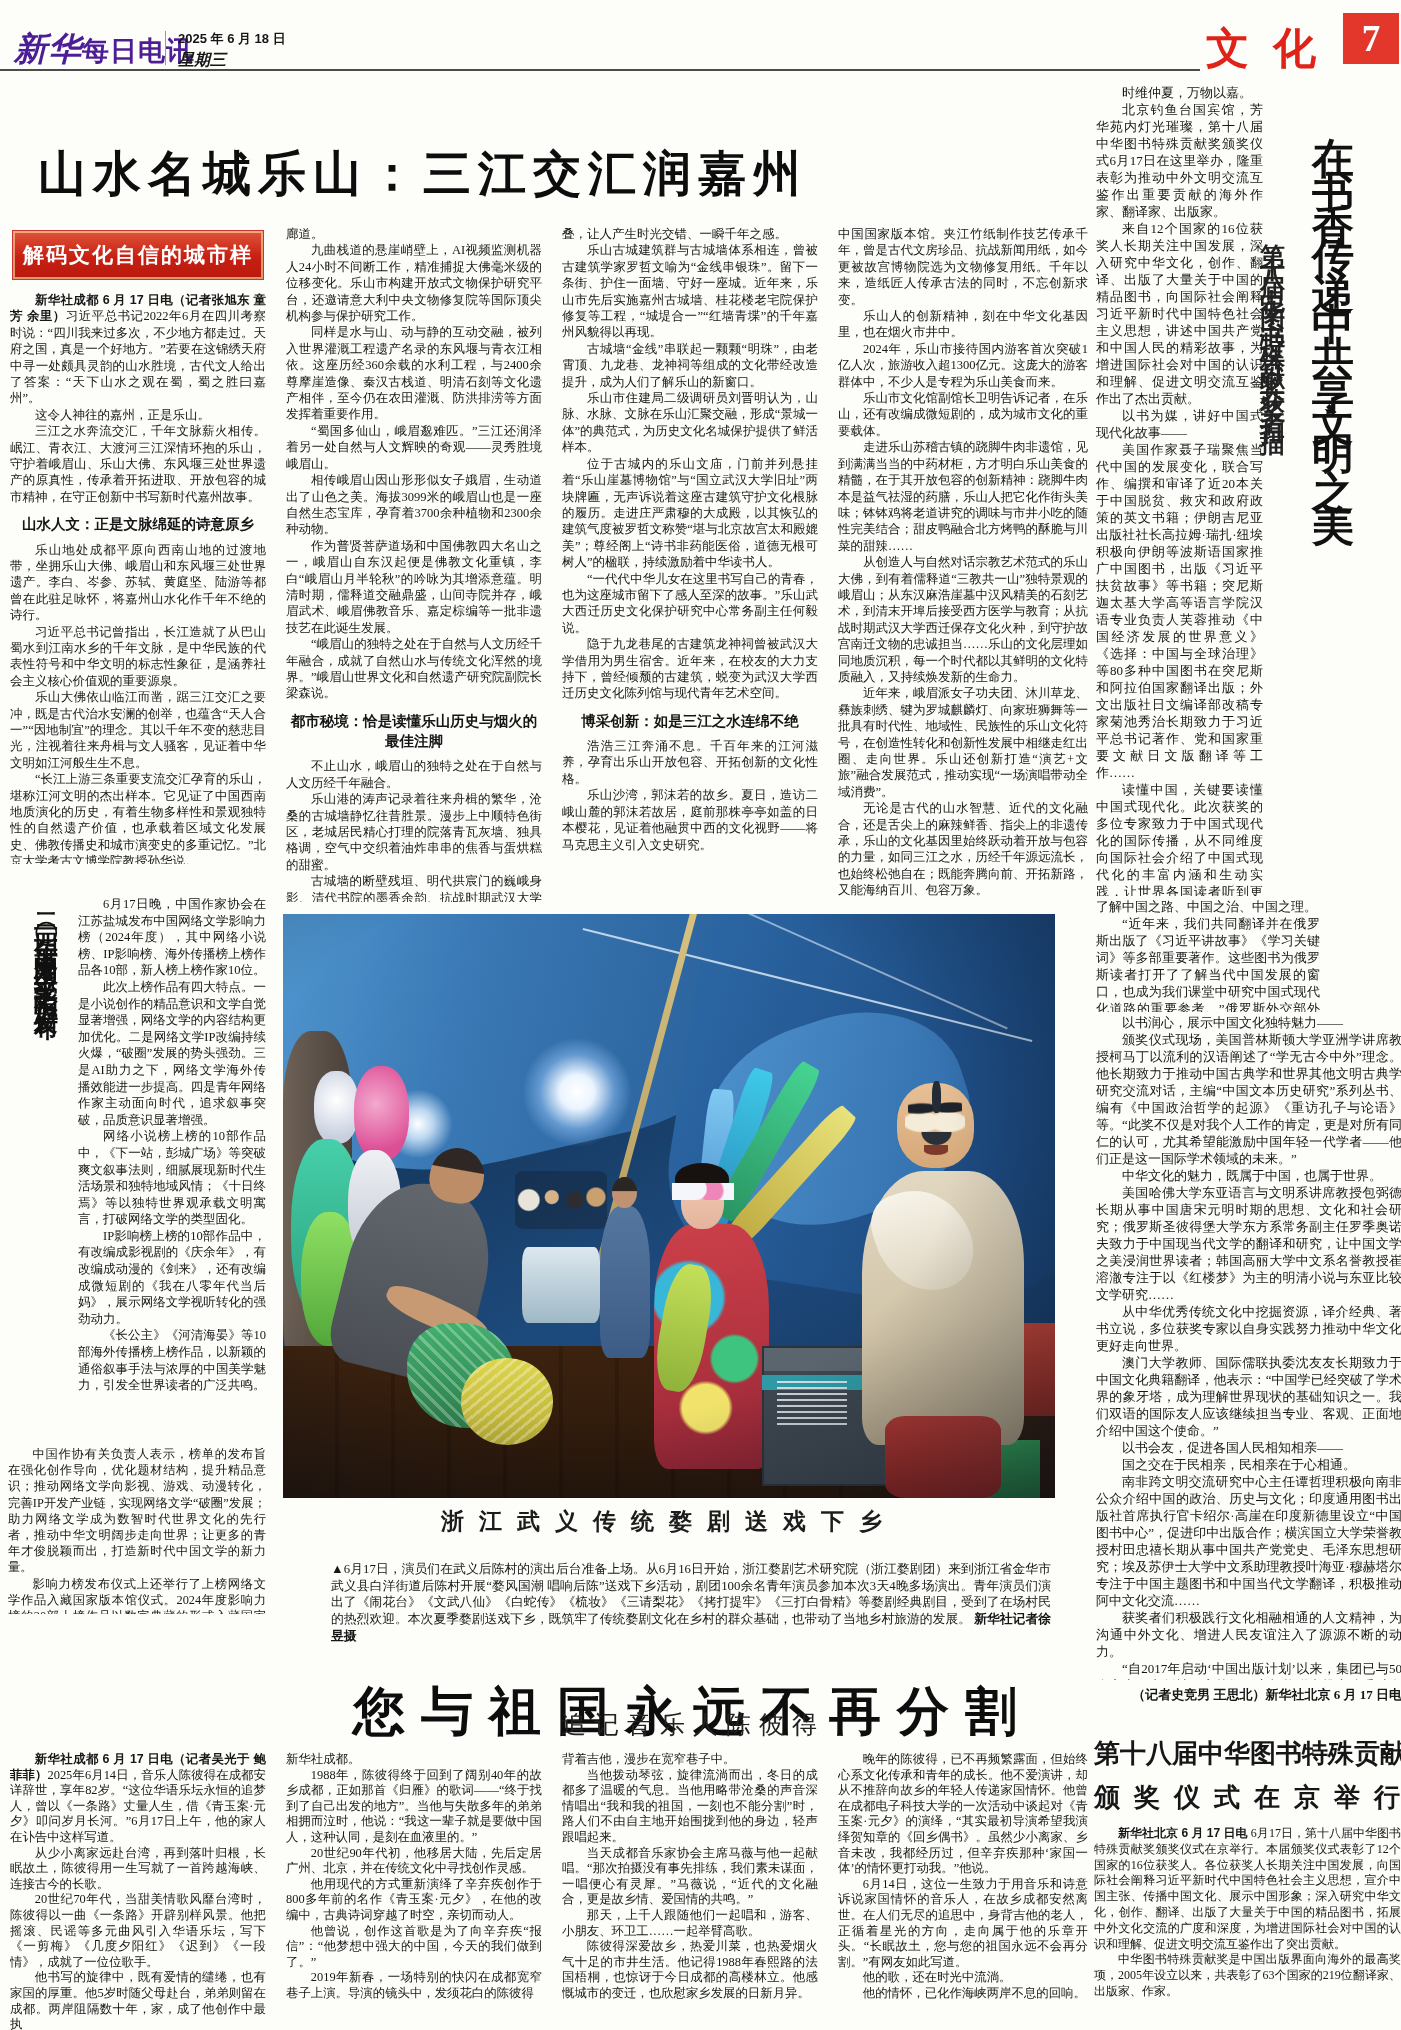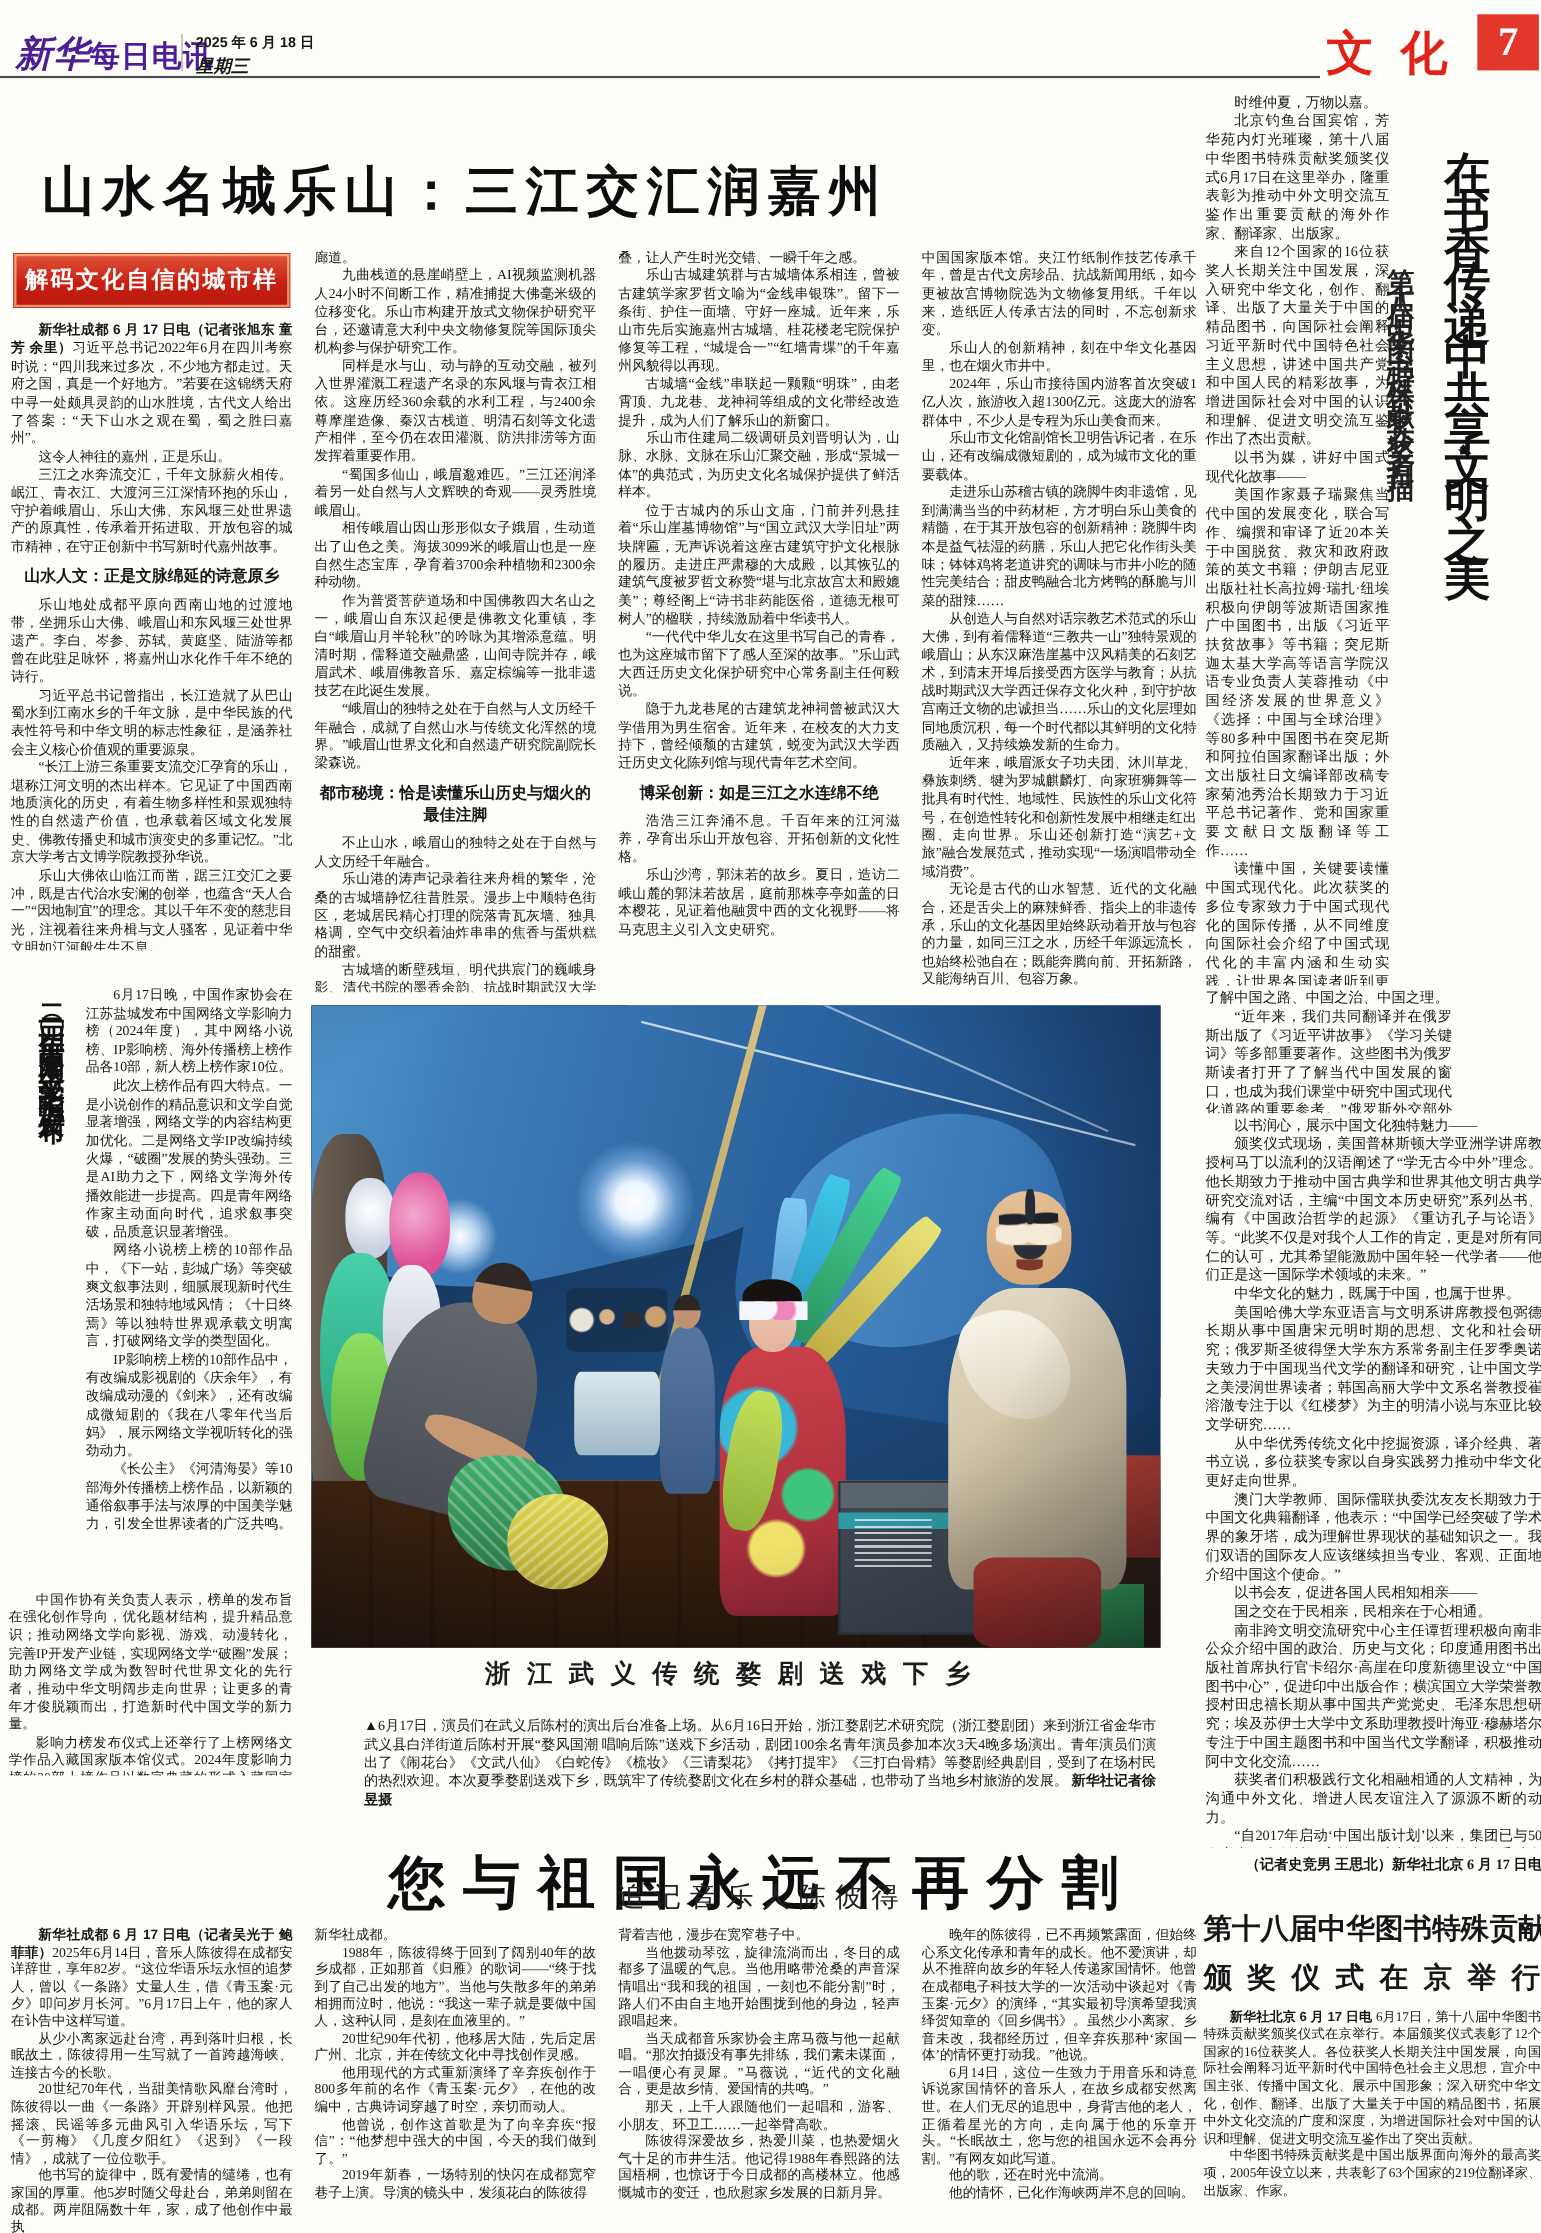--- a/index.html
+++ b/index.html
@@ -185,22 +185,22 @@
 <h1 class="abs hl-1">山水名城乐山：三江交汇润嘉州</h1>
 <div class="abs kicker">解码文化自信的城市样本</div>
 
 <div class="col tcol1">
     <p class="para"><b>新华社成都 6 月 17 日电（记者张旭东 童芳 余里）</b>习近平总书记2022年6月在四川考察时说：“四川我来过多次，不少地方都走过。天府之国，真是一个好地方。”若要在这锦绣天府中寻一处颇具灵韵的山水胜境，古代文人给出了答案：“天下山水之观在蜀，蜀之胜曰嘉州”。</p>
     <p class="para">这令人神往的嘉州，正是乐山。</p>
     <p class="para">三江之水奔流交汇，千年文脉薪火相传。岷江、青衣江、大渡河三江深情环抱的乐山，守护着峨眉山、乐山大佛、东风堰三处世界遗产的原真性，传承着开拓进取、开放包容的城市精神，在守正创新中书写新时代嘉州故事。</p>
     <p class="para sub">山水人文：正是文脉绵延的诗意原乡</p>
     <p class="para">乐山地处成都平原向西南山地的过渡地带，坐拥乐山大佛、峨眉山和东风堰三处世界遗产。李白、岑参、苏轼、黄庭坚、陆游等都曾在此驻足咏怀，将嘉州山水化作千年不绝的诗行。</p>
     <p class="para">习近平总书记曾指出，长江造就了从巴山蜀水到江南水乡的千年文脉，是中华民族的代表性符号和中华文明的标志性象征，是涵养社会主义核心价值观的重要源泉。</p>
+    <p class="para">乐山大佛依山临江而凿，踞三江交汇之要冲，既是古代治水安澜的创举，也蕴含“天人合一”“因地制宜”的理念。其以千年不变的慈悲目光，注视着往来舟楫与文人骚客，见证着中华文明如江河般生生不息。</p>
     <p class="para">“长江上游三条重要支流交汇孕育的乐山，堪称江河文明的杰出样本。它见证了中国西南地质演化的历史，有着生物多样性和景观独特性的自然遗产价值，也承载着区域文化发展史、佛教传播史和城市演变史的多重记忆。”北京大学考古文博学院教授孙华说。</p>
-    <p class="para">乐山大佛依山临江而凿，踞三江交汇之要冲，既是古代治水安澜的创举，也蕴含“天人合一”“因地制宜”的理念。其以千年不变的慈悲目光，注视着往来舟楫与文人骚客，见证着中华文明如江河般生生不息。</p>
   </div>
 <div class="col tcol2">
     <p class="para cont">廊道。</p>
     <p class="para">九曲栈道的悬崖峭壁上，AI视频监测机器人24小时不间断工作，精准捕捉大佛毫米级的位移变化。乐山市构建开放式文物保护研究平台，还邀请意大利中央文物修复院等国际顶尖机构参与保护研究工作。</p>
     <p class="para">同样是水与山、动与静的互动交融，被列入世界灌溉工程遗产名录的东风堰与青衣江相依。这座历经360余载的水利工程，与2400余尊摩崖造像、秦汉古栈道、明清石刻等文化遗产相伴，至今仍在农田灌溉、防洪排涝等方面发挥着重要作用。</p>
     <p class="para">“蜀国多仙山，峨眉邈难匹。”三江还润泽着另一处自然与人文辉映的奇观——灵秀胜境峨眉山。</p>
     <p class="para">相传峨眉山因山形形似女子娥眉，生动道出了山色之美。海拔3099米的峨眉山也是一座自然生态宝库，孕育着3700余种植物和2300余种动物。</p>
     <p class="para">作为普贤菩萨道场和中国佛教四大名山之一，峨眉山自东汉起便是佛教文化重镇，李白“峨眉山月半轮秋”的吟咏为其增添意蕴。明清时期，儒释道交融鼎盛，山间寺院并存，峨眉武术、峨眉佛教音乐、嘉定棕编等一批非遗技艺在此诞生发展。</p>
     <p class="para">“峨眉山的独特之处在于自然与人文历经千年融合，成就了自然山水与传统文化浑然的境界。”峨眉山世界文化和自然遗产研究院副院长梁森说。</p>
     <p class="para sub">都市秘境：恰是读懂乐山历史与烟火的最佳注脚</p>

